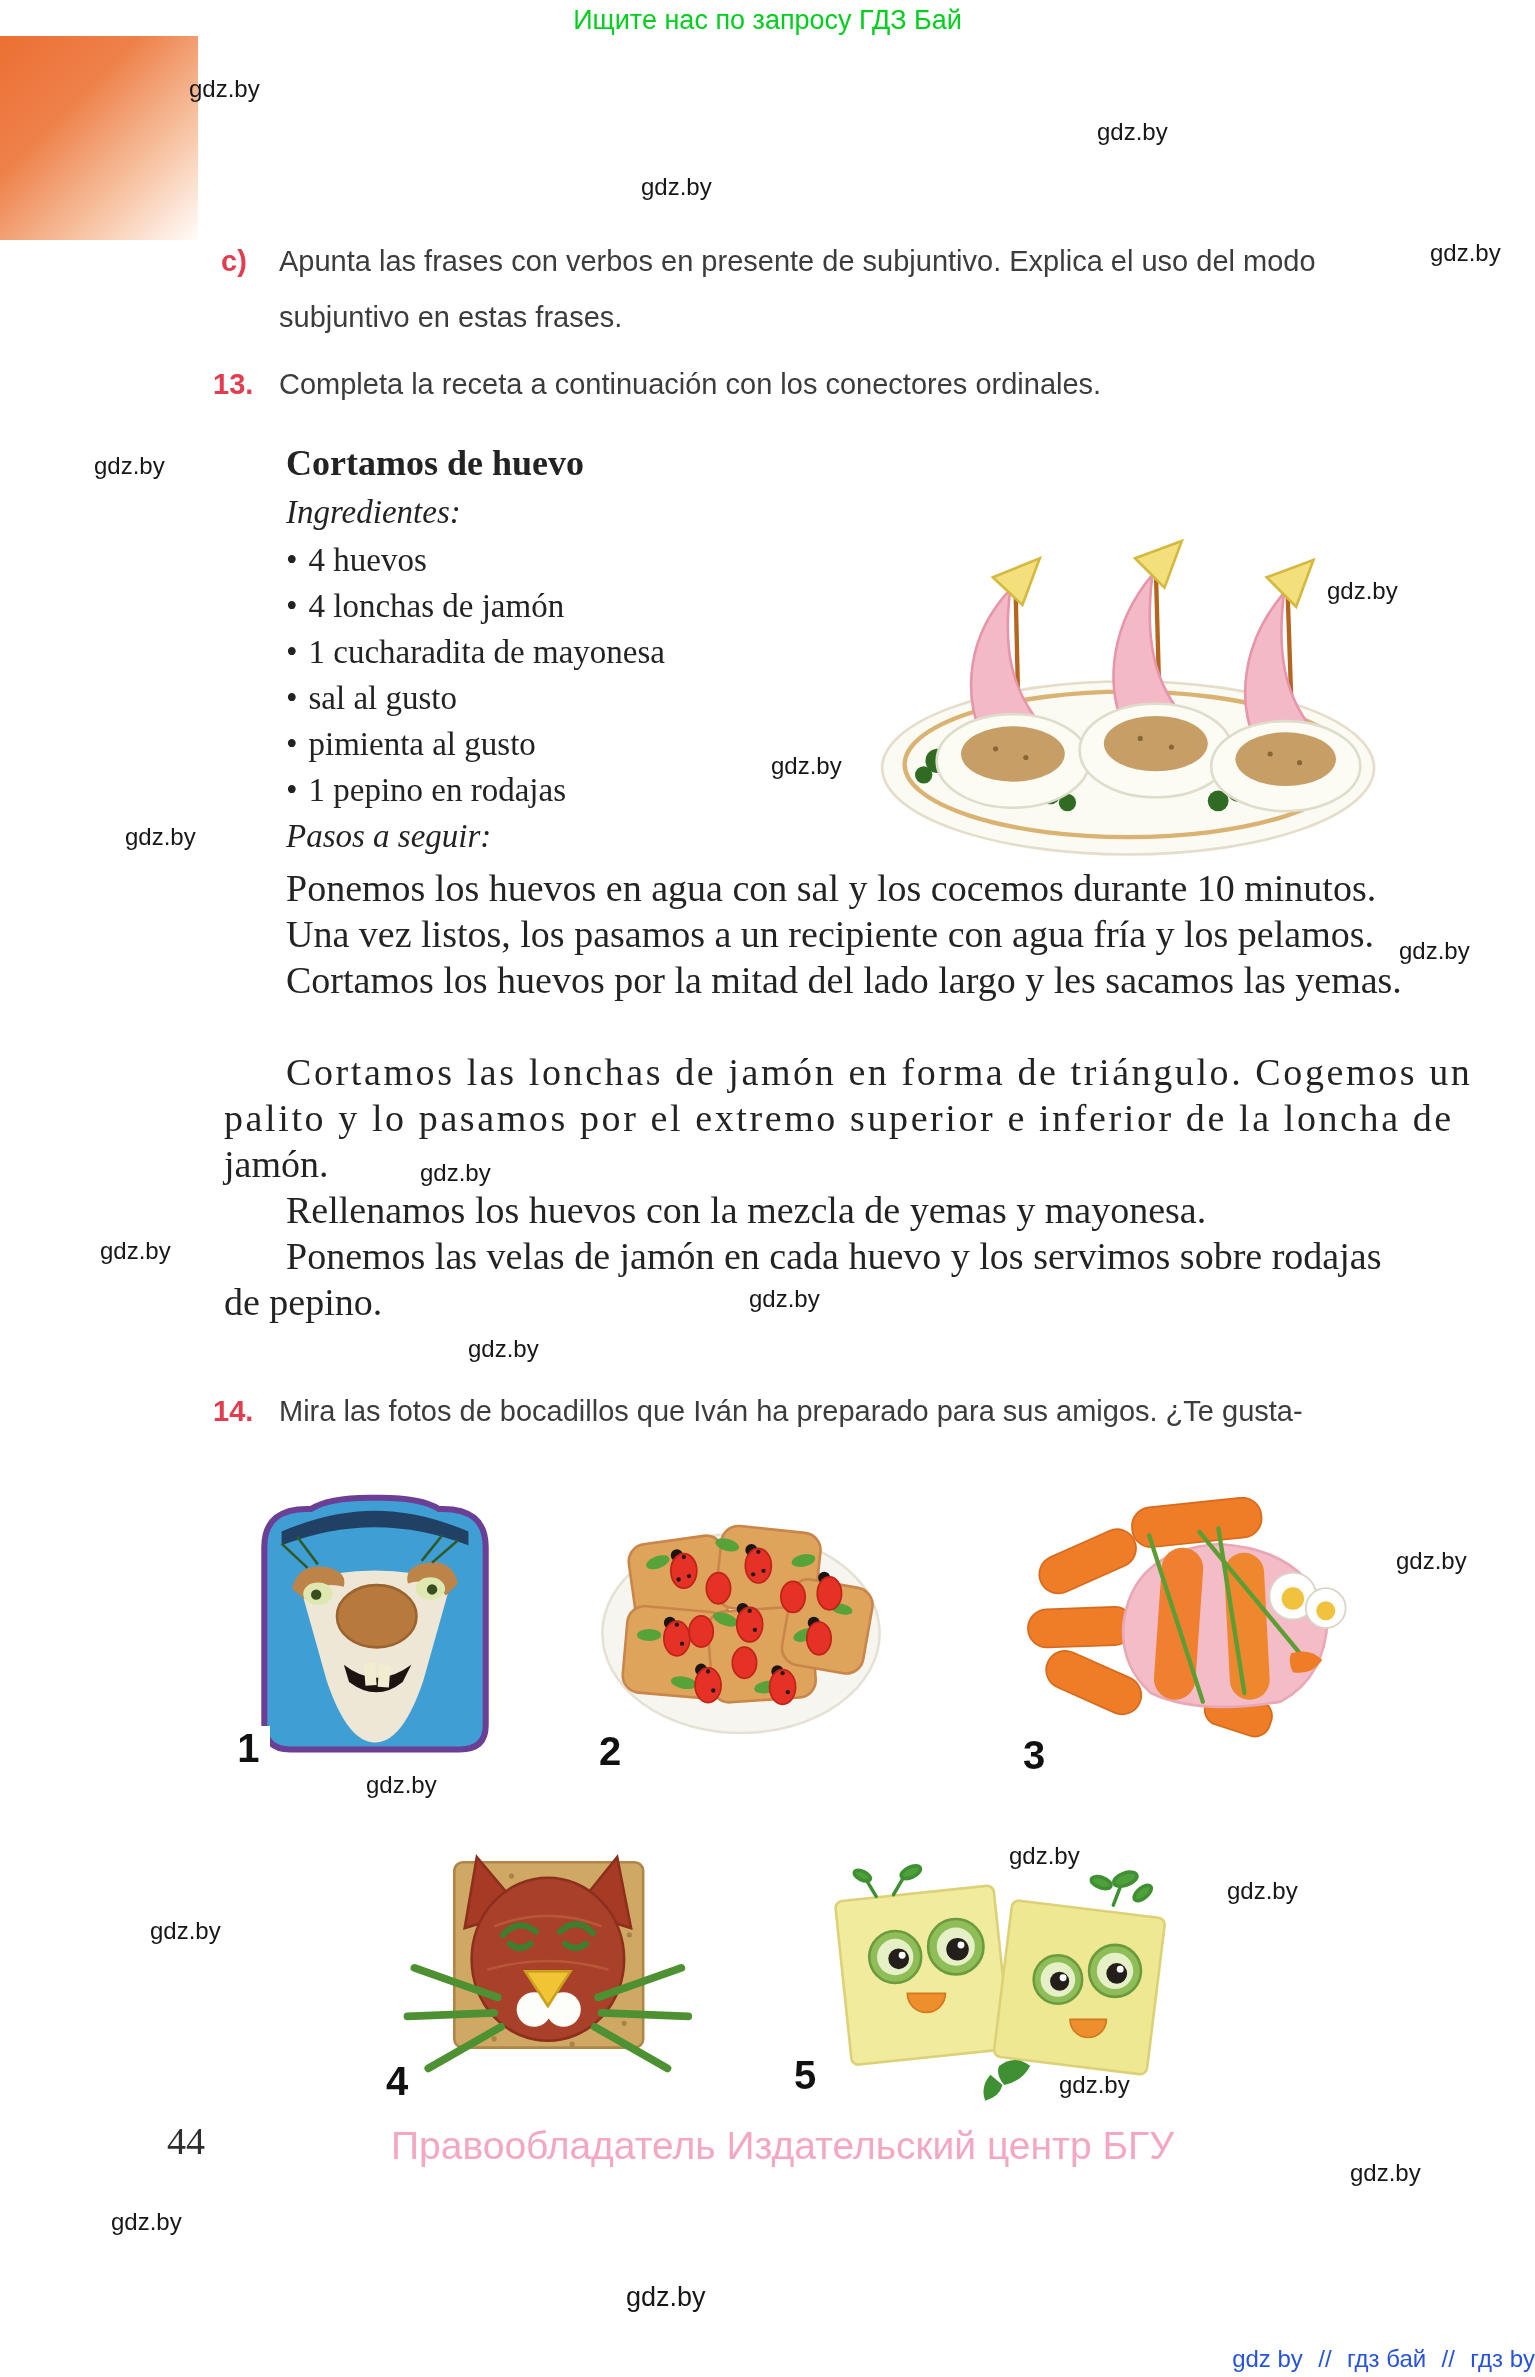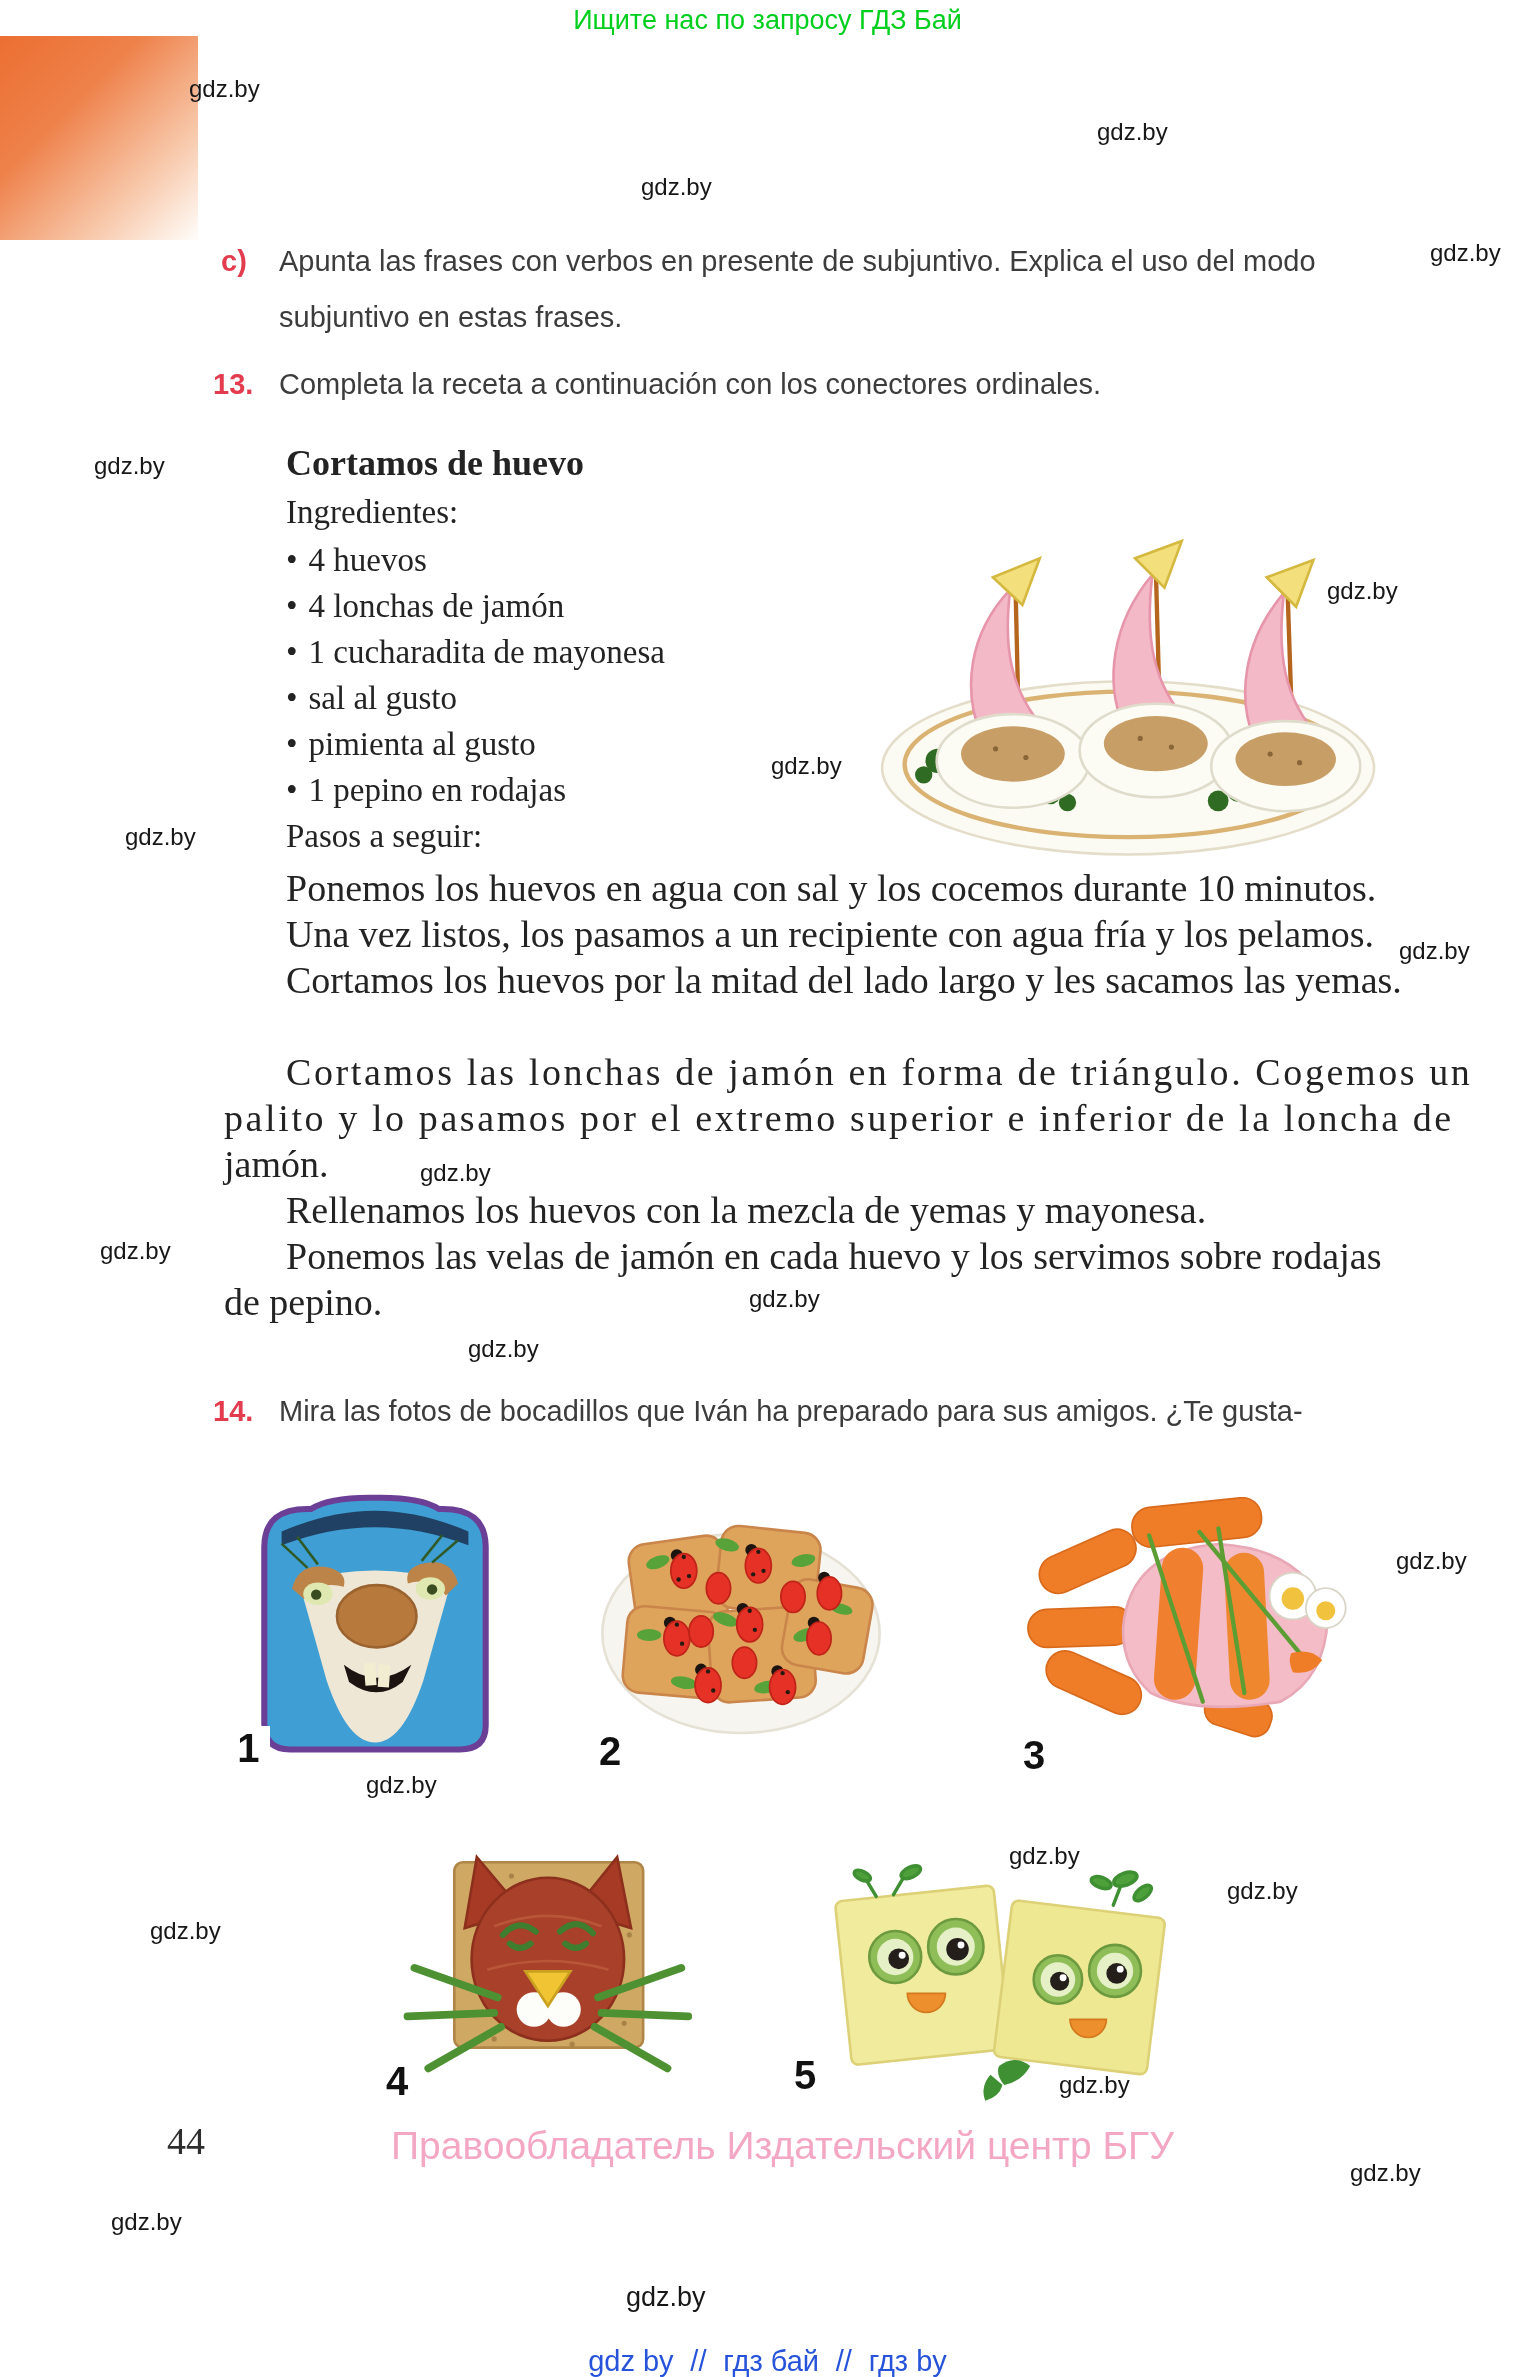--- a/index.html
+++ b/index.html
@@ -10,32 +10,32 @@
   .wm-black-big{font-size:27px;}
   .green-note{position:absolute;left:0;right:0;top:5.2px;text-align:center;font-size:27px;
       color:#00cf1d;z-index:6;}
   .orange-sq{position:absolute;left:0;top:36px;width:198px;height:204px;
       background:linear-gradient(135deg,#ec6f32 0%,#ee814a 35%,#f7c4a4 70%,#fffdfb 100%);z-index:1;}
   .red-label{position:absolute;font-size:29px;font-weight:700;color:#e23c4e;white-space:nowrap;z-index:3;}
   .sans-line{position:absolute;font-size:29px;color:#3c3c3c;white-space:nowrap;z-index:3;}
   .serif-line{position:absolute;font-family:"Liberation Serif","DejaVu Serif",serif;
       font-size:38px;color:#232323;white-space:nowrap;z-index:3;}
   .r-title{font-size:36px;font-weight:700;}
-  .r-ital{font-size:33px;}
+  .r-ital{font-size:33px;font-style:italic;}
   .r-ing{font-size:33px;}
   .bullet{display:inline-block;width:22.5px;}
   .photo{position:absolute;z-index:2;}
   .photo-num{position:absolute;font-size:40px;font-weight:700;color:#111;z-index:5;
       font-family:"Liberation Sans",sans-serif;}
   .numplate{background:#ffffff;padding:0 10.4px 3.5px 5.2px;}
   .page-num{position:absolute;left:167px;top:2119px;font-family:"Liberation Serif","DejaVu Serif",serif;
       font-size:38px;color:#2e2e2e;z-index:3;}
   .copyright{position:absolute;left:391px;top:2116px;font-size:39px;color:#f4a7c3;
       white-space:nowrap;z-index:4;margin-top:8px;}
-  .footer-links{position:absolute;left:0;right:0;top:2345px;text-align:center;font-size:29px;
+  .footer-links{position:absolute;left:0;right:0;top:2345px;text-align:right;font-size:24px;
       color:#2653d9;z-index:6;}
   .footer-links span{margin:0 8.7px;}
   .footer-links a{color:#2653d9;text-decoration:none;}
 </style>
 </head>
 <body>
 
 <div id="page">
 
   <div class="green-note">Ищите нас по запросу ГДЗ Бай</div>

